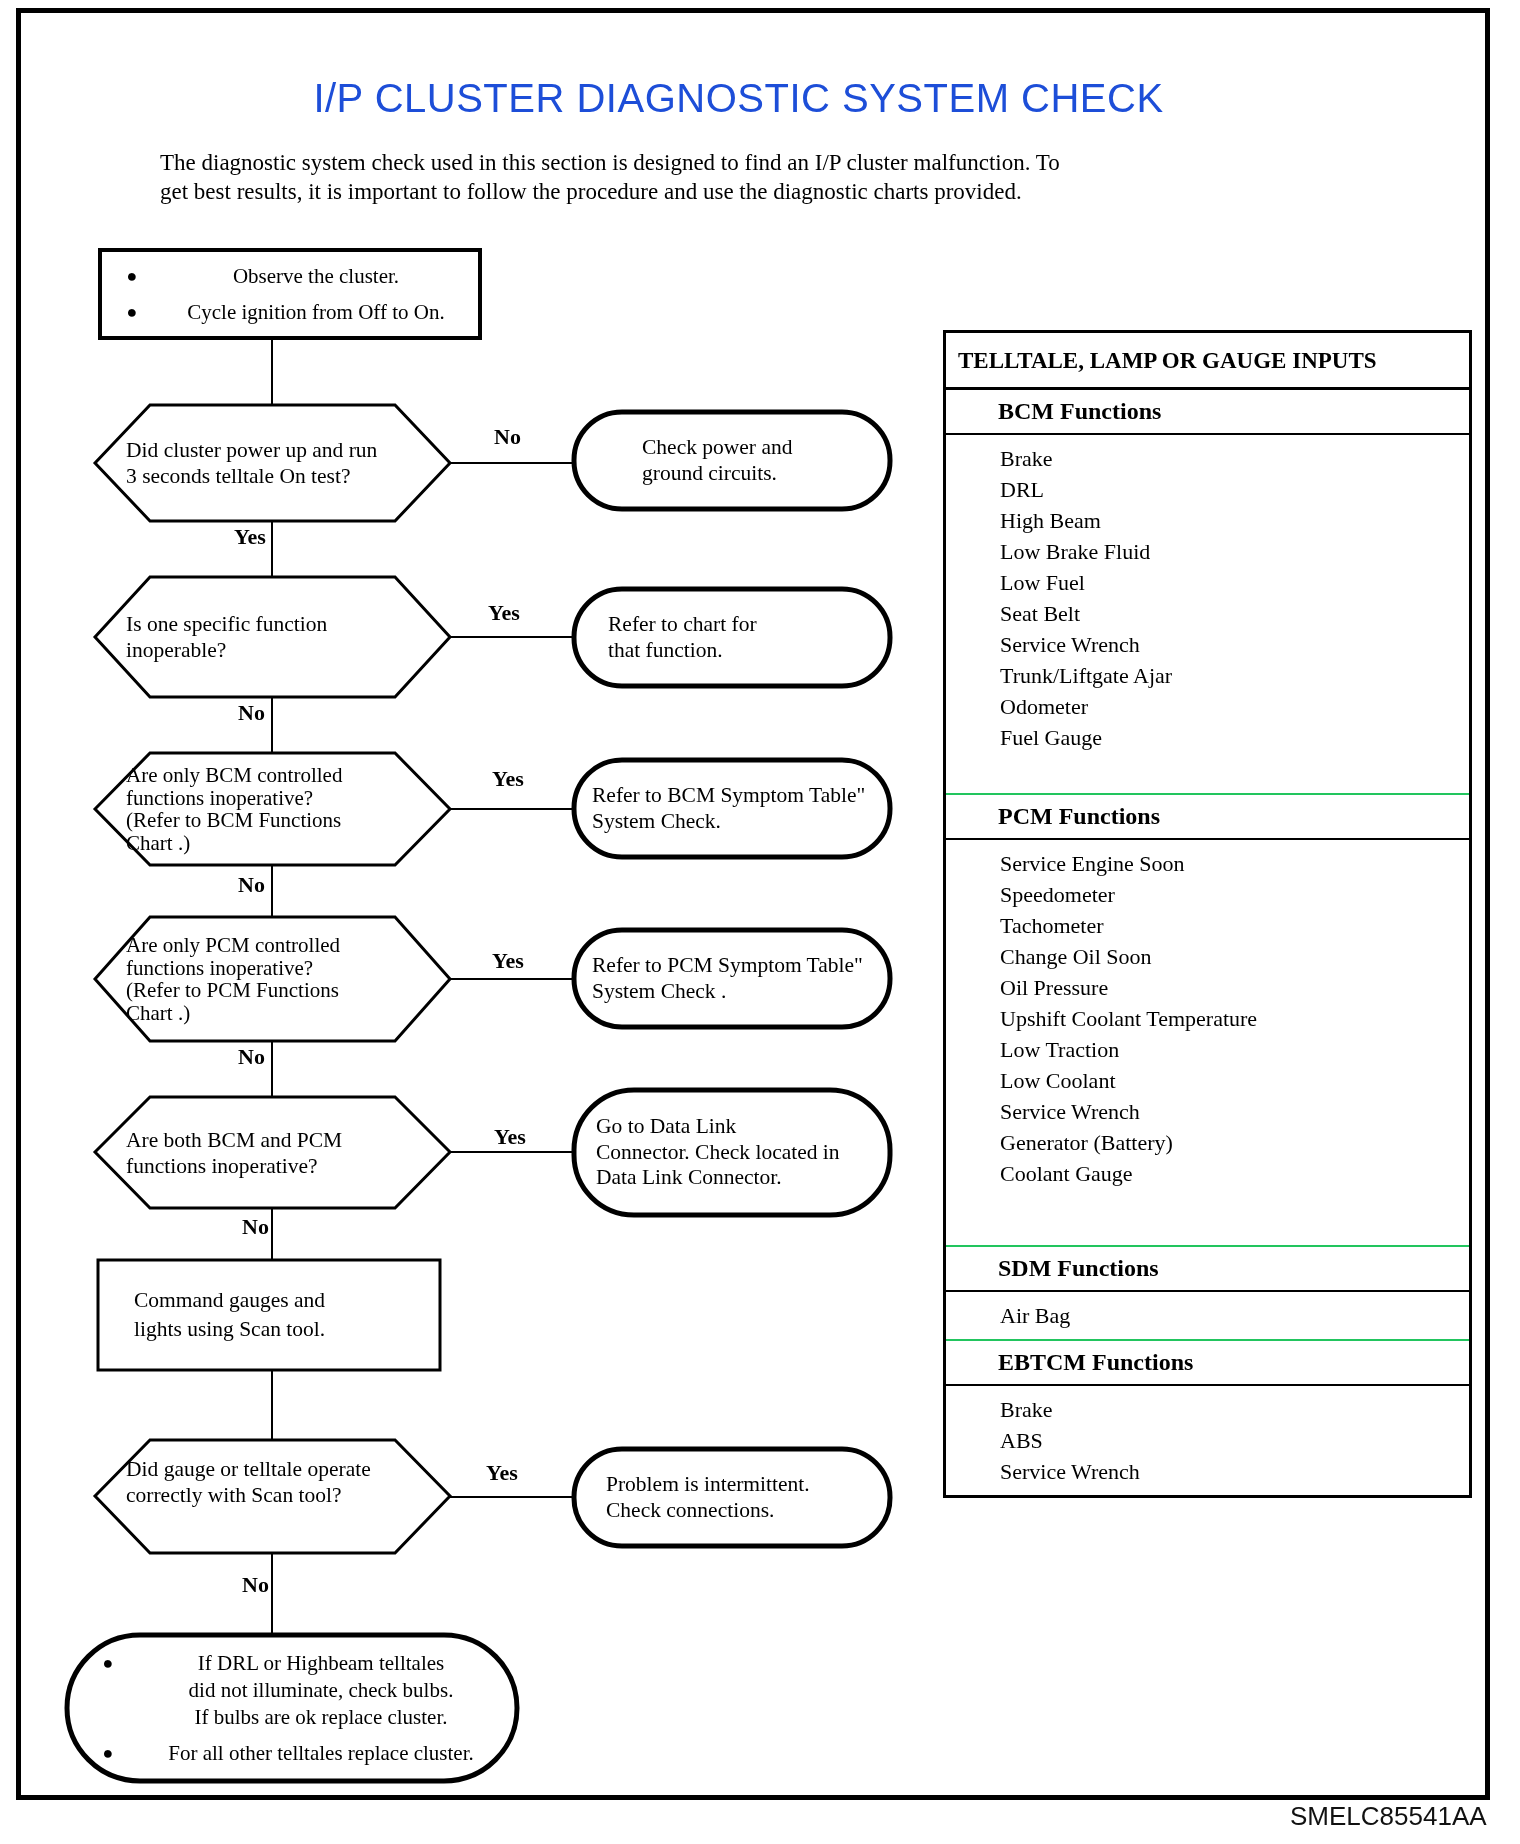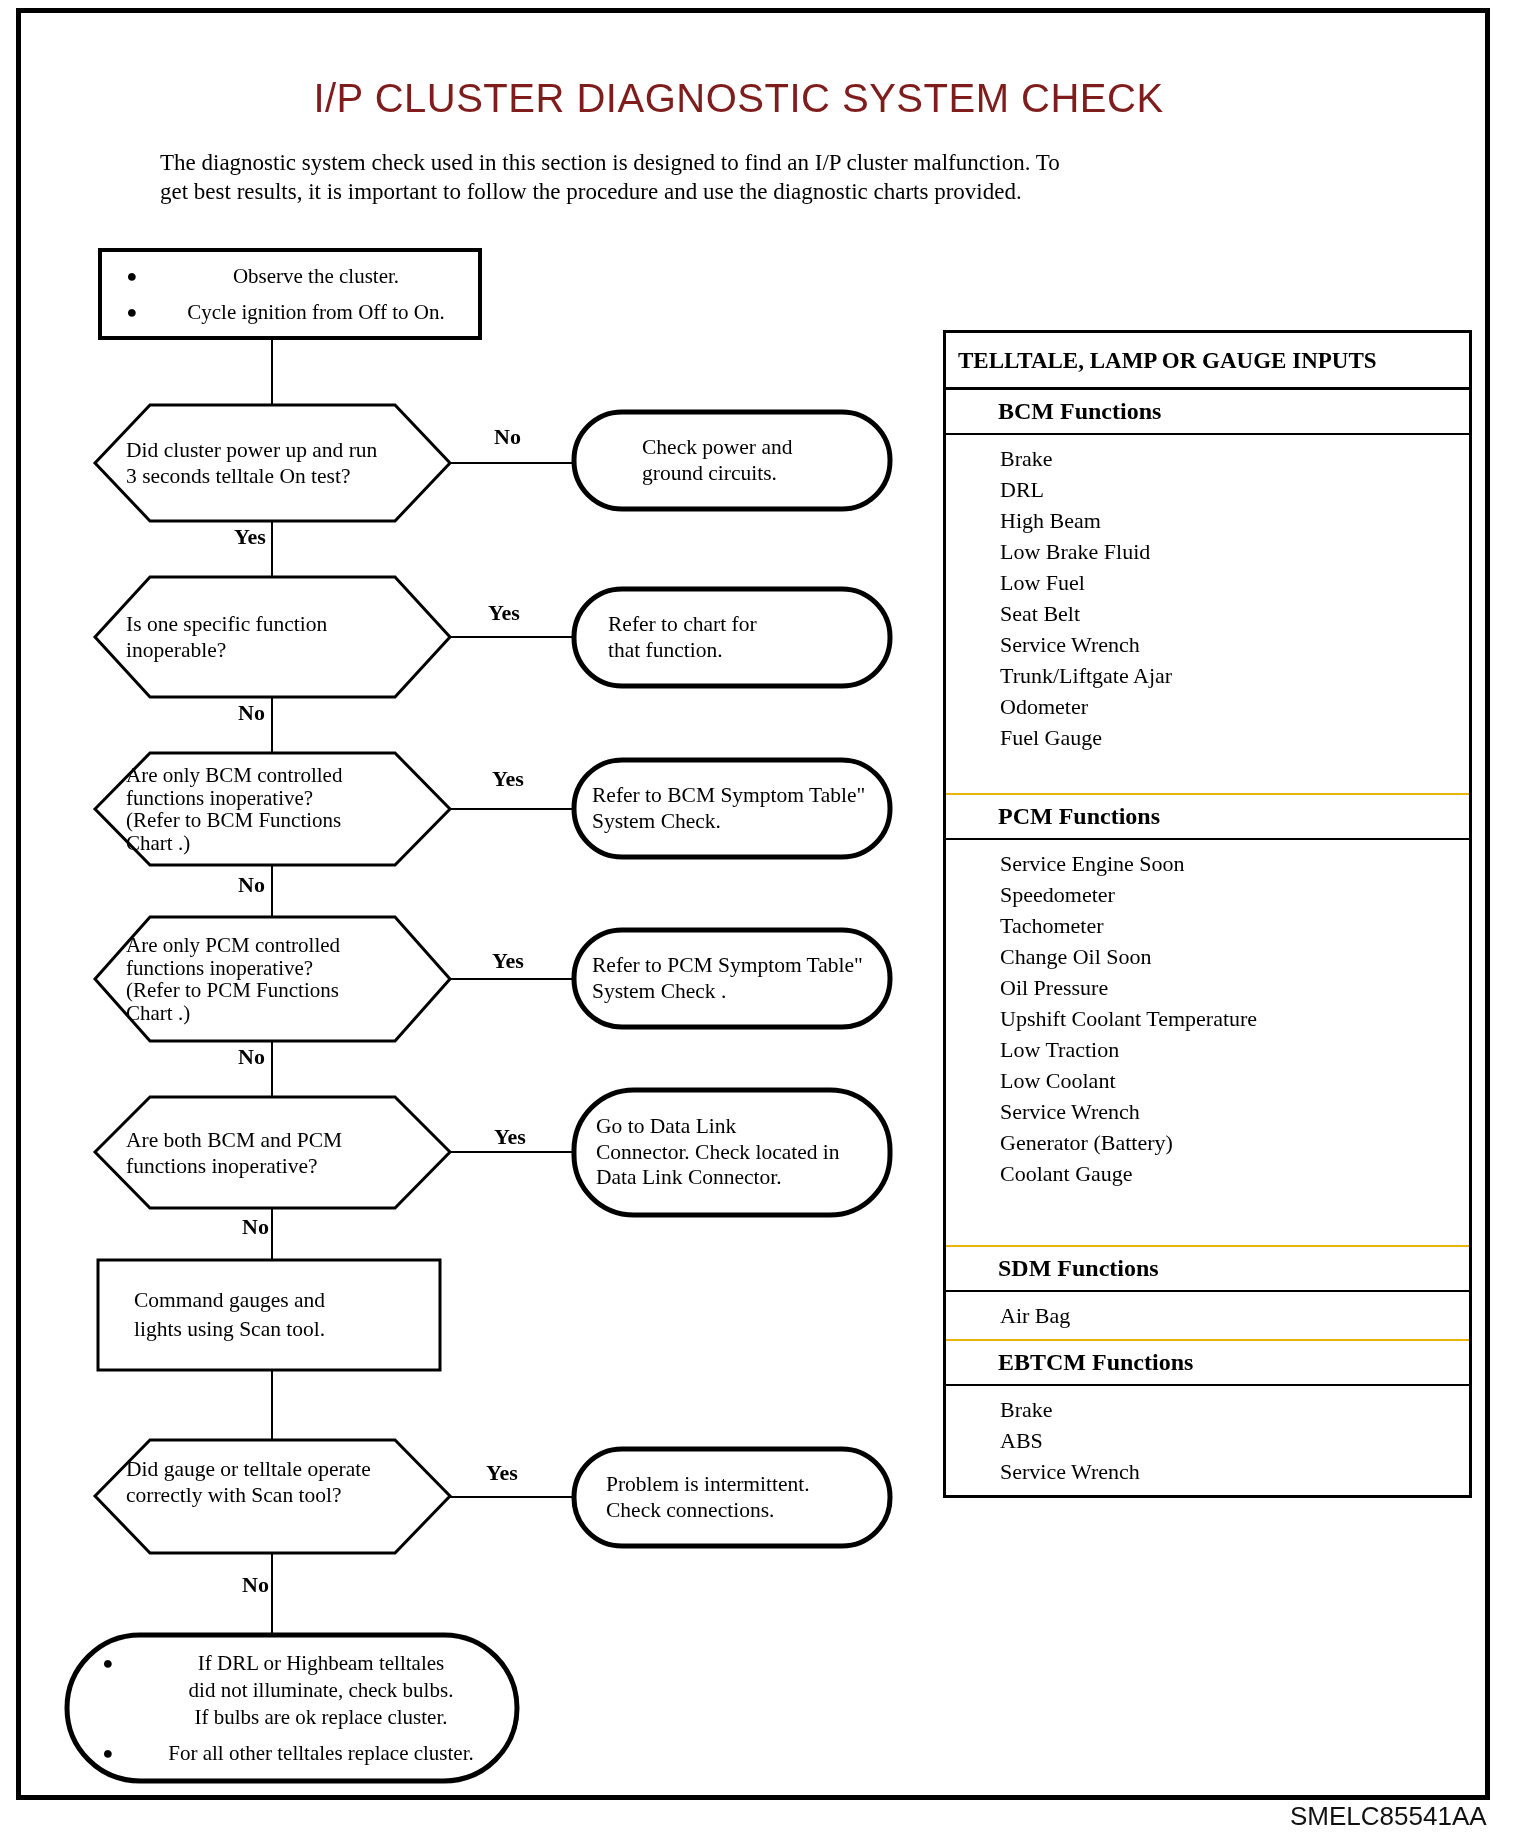--- a/index.html
+++ b/index.html
@@ -8,21 +8,21 @@
     font-family:"Liberation Serif", serif;color:#000;
   }
   .abs{position:absolute;}
   .page-border{
     left:16px;top:8px;width:1474px;height:1792px;
     border:5px solid #000;box-sizing:border-box;background:transparent;
   }
   .page-title{
     left:0;top:76px;width:1477px;text-align:center;
     font-family:"Liberation Sans", sans-serif;
-    font-size:40px;letter-spacing:0.5px;color:#7f1d1d;
+    font-size:40px;letter-spacing:0.5px;color:#1d4ed8;
   }
   .intro{
     left:140px;top:148px;width:1050px;
     font-size:23px;line-height:29px;white-space:pre-line;margin-left:20px;
   }
   .shapes{left:0;top:0;width:1520px;height:1844px;}
 
   
   .startbox-text{
     left:100px;top:250px;width:380px;height:88px;box-sizing:border-box;
@@ -62,21 +62,21 @@
 
   
   .panel{
     left:943px;top:330px;width:529px;box-sizing:border-box;
     border:3px solid #000;background:#fff;
   }
   .panel-title{
     font-weight:bold;font-size:23px;
     padding:15px 6px 13px 12px;border-bottom:3px solid #000;
   }
-  .panel-section + .panel-section{border-top:2px solid #eab308;}
+  .panel-section + .panel-section{border-top:2px solid #22c55e;}
   .sec-heading{
     font-weight:bold;font-size:24px;
     padding:8px 0 8px 52px;border-bottom:2px solid #000;
   }
   .sec-items{padding:8px 0 8px 54px;font-size:22px;}
   .sec-item{line-height:31px;}
   .sec-bcm .sec-items{padding-bottom:40px;}
   .sec-pcm .sec-items{padding-bottom:56px;}
 
   .figure-code{

